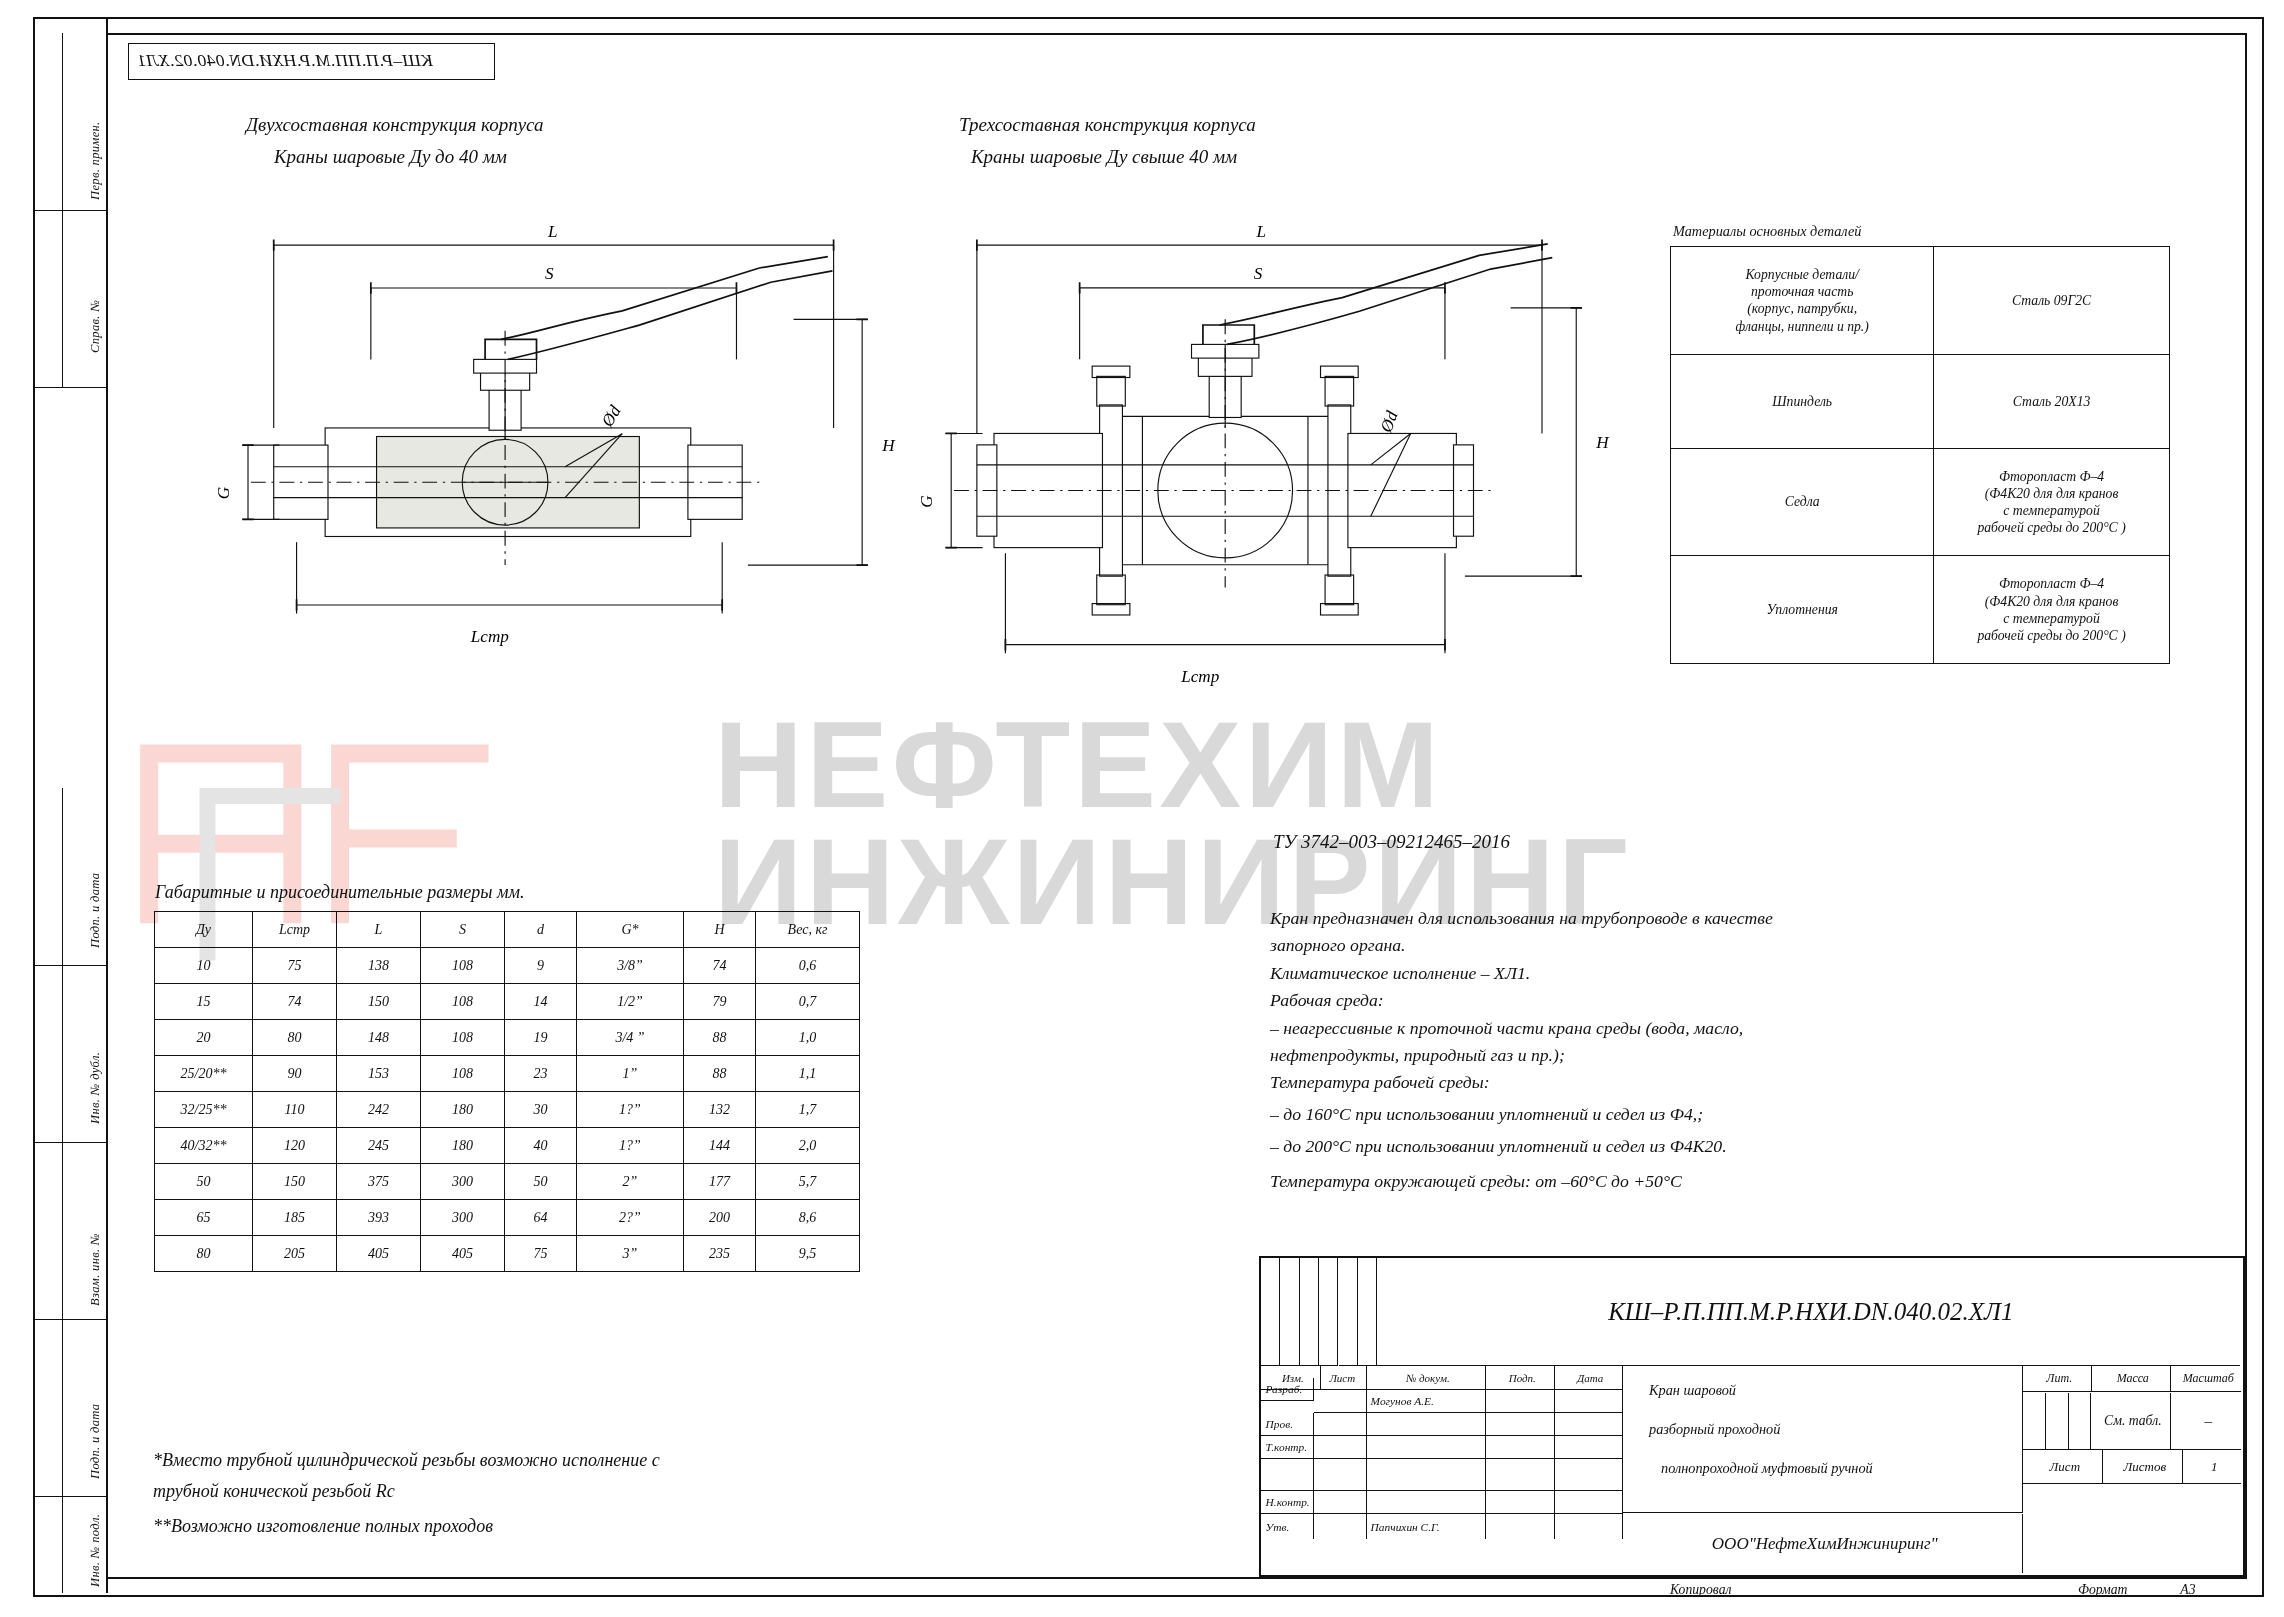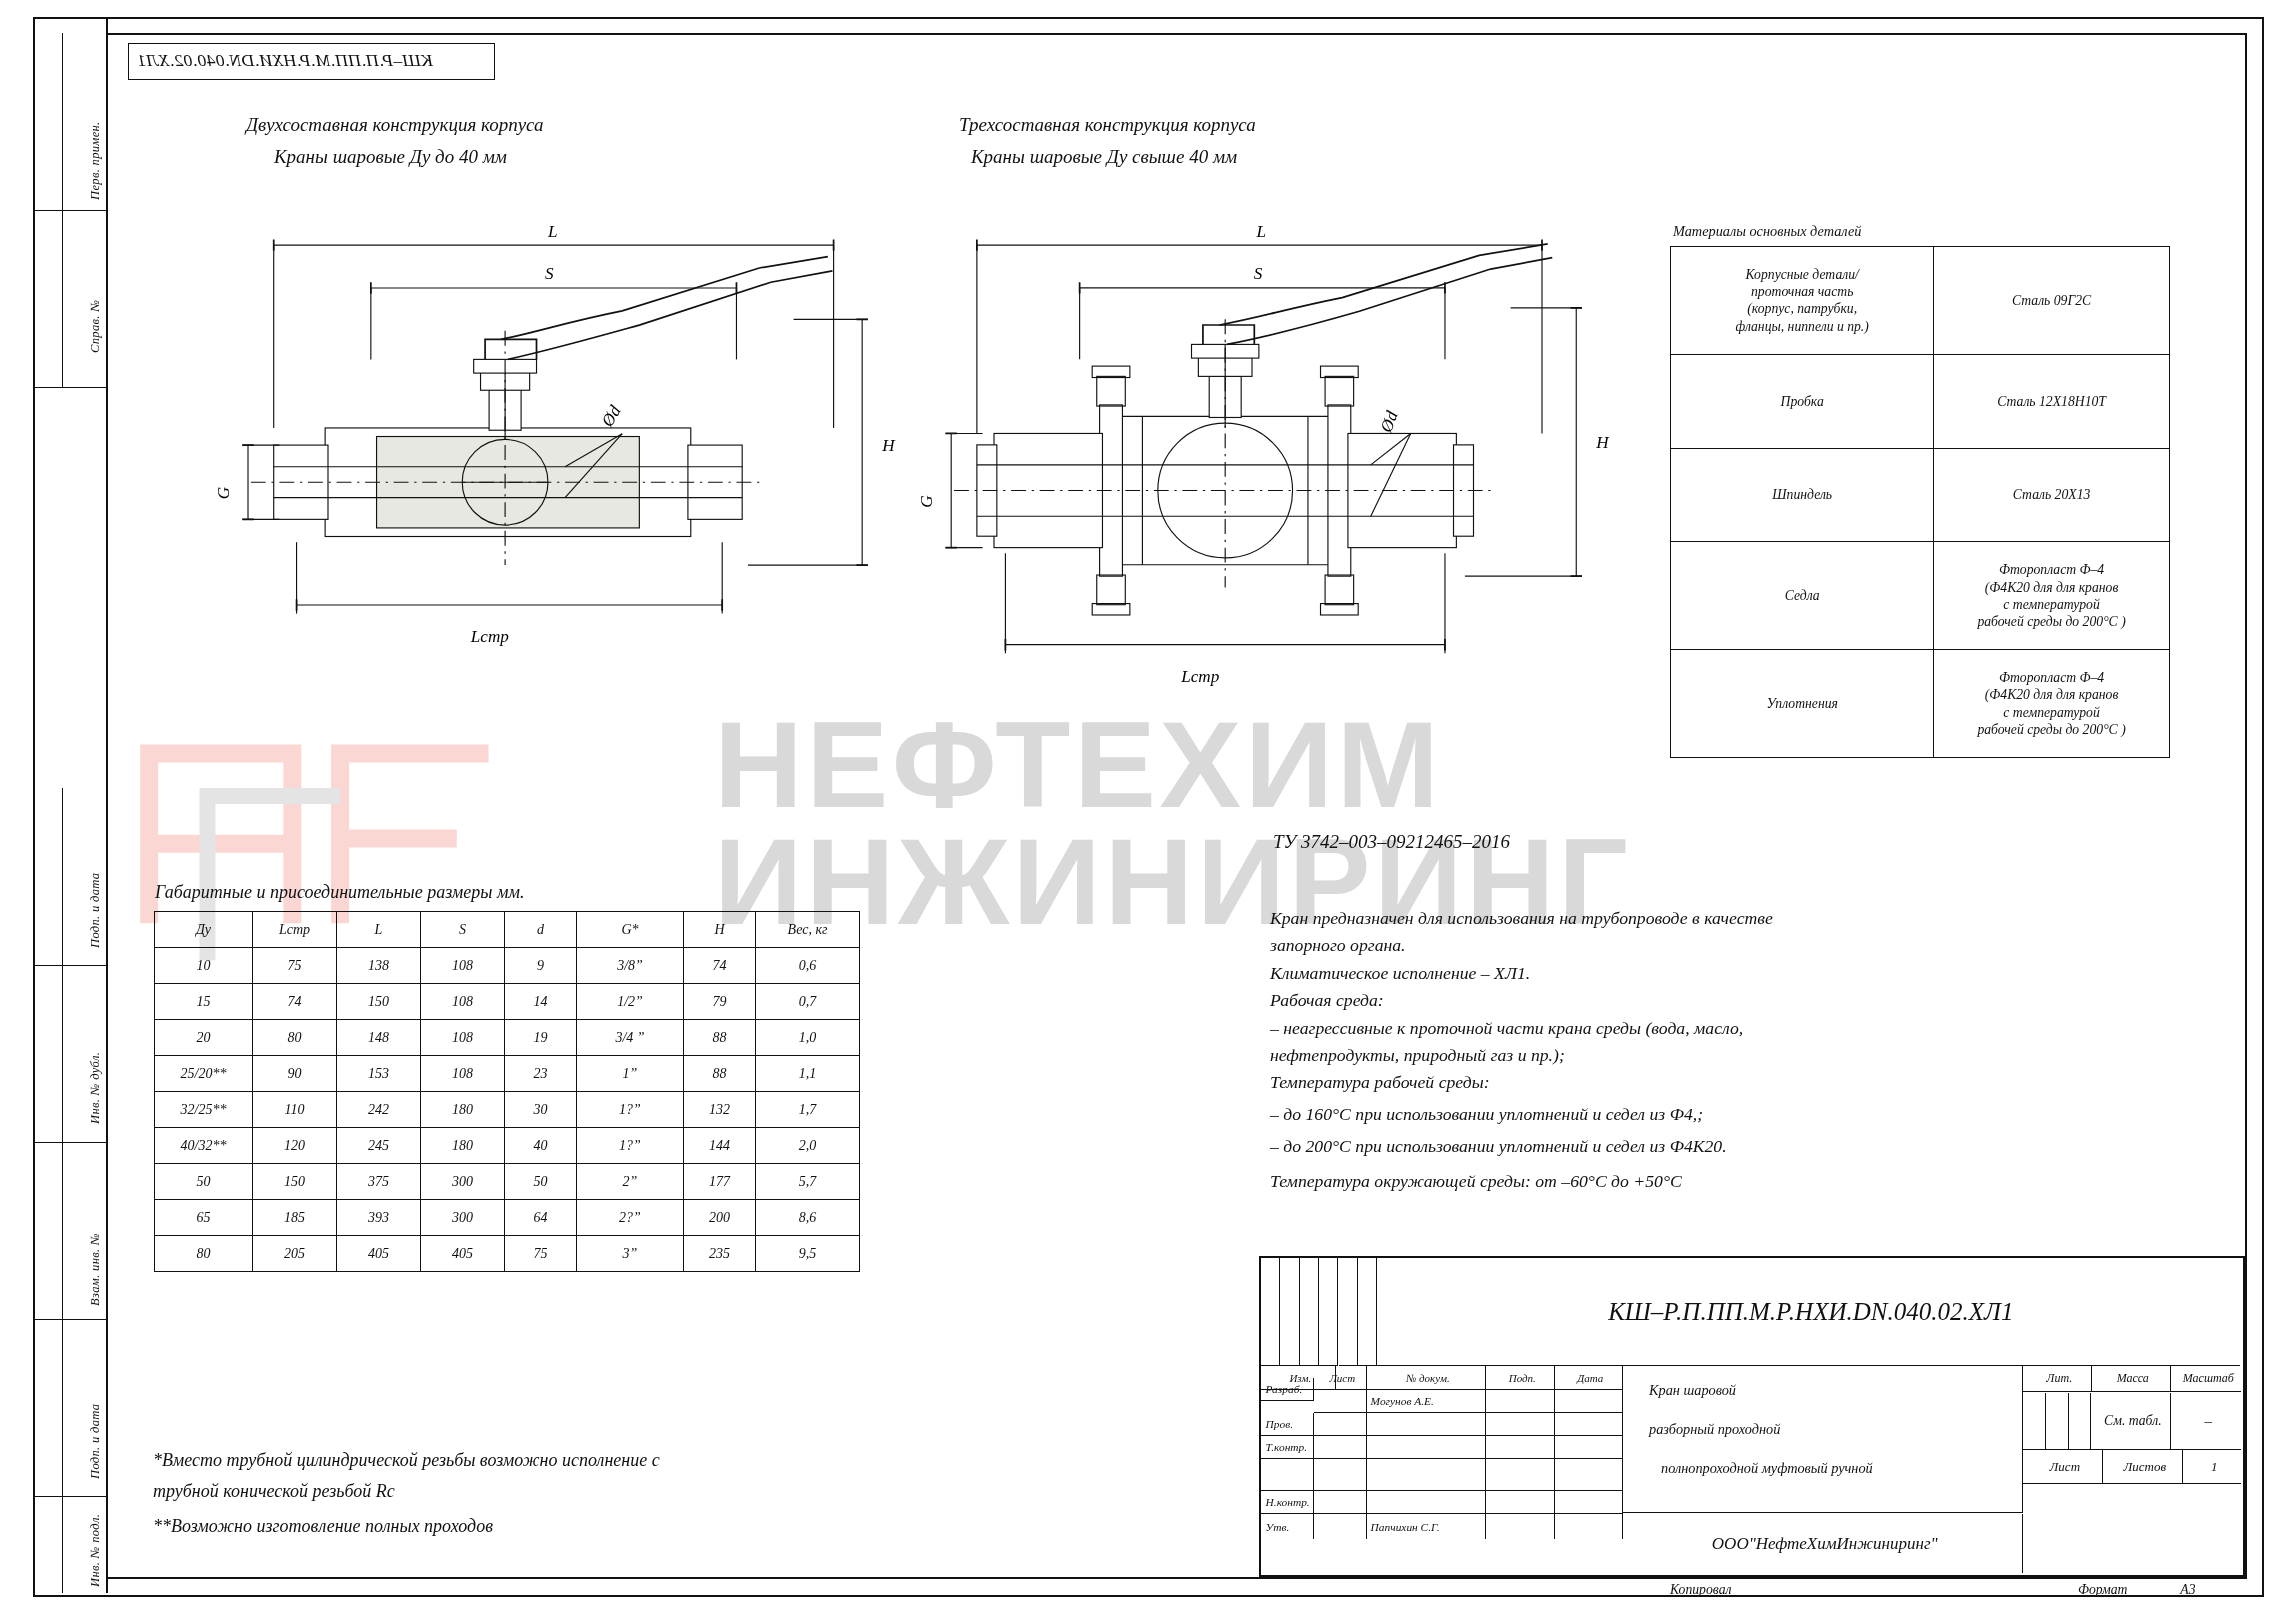--- a/index.html
+++ b/index.html
@@ -259,24 +259,20 @@
   <table class="mat-table">
     <tbody>
       <tr>
         <td style="width:251px;height:100px;white-space:pre-line;">Корпусные детали/
 проточная часть
 (корпус, патрубки,
 фланцы, ниппели и пр.)</td>
         <td style="width:223px;">Сталь 09Г2С</td>
       </tr>
       <tr>
-        <td style="height:86px;">Пробка</td>
-        <td>Сталь 12Х18Н10Т</td>
-      </tr>
-      <tr>
         <td style="height:86px;">Шпиндель</td>
         <td>Сталь 20Х13</td>
       </tr>
       <tr>
         <td style="height:100px;">Седла</td>
         <td style="white-space:pre-line;">Фторопласт Ф–4
 (Ф4К20 для для кранов
 с температурой
 рабочей среды до 200°C )</td>
       </tr>
@@ -421,21 +417,21 @@
 
     <div class="cell" style="left:0;top:0;width:19.4px;height:108px;"></div>
     <div class="cell" style="left:19.4px;top:0;width:19.4px;height:108px;"></div>
     <div class="cell" style="left:39px;top:0;width:19.4px;height:108px;"></div>
     <div class="cell" style="left:58px;top:0;width:19.4px;height:108px;"></div>
     <div class="cell" style="left:78px;top:0;width:19.4px;height:108px;"></div>
     <div class="cell" style="left:97px;top:0;width:19.4px;height:108px;"></div>
 
     <div class="cell noR" style="left:116px;top:0;width:863px;height:108px;justify-content:center;font-size:25px;">КШ–Р.П.ПП.М.Р.НХИ.DN.040.02.ХЛ1</div>
 
-    <div class="cell ctr" style="left:0;top:108px;width:75px;height:24px;font-size:11px;">Изм.</div>
+    <div class="cell ctr" style="left:0;top:108px;width:60px;height:24px;font-size:11px;">Изм.</div>
     <div class="cell ctr" style="left:53px;top:108px;width:53px;height:24px;font-size:11px;">Лист</div>
     <div class="cell ctr" style="left:105px;top:108px;width:120px;height:24px;font-size:11px;">№ докум.</div>
     <div class="cell ctr" style="left:225px;top:108px;width:69px;height:24px;font-size:11px;">Подп.</div>
     <div class="cell ctr" style="left:293px;top:108px;width:69px;height:24px;font-size:11px;">Дата</div>
 
     <div class="cell" style="left:0;top:120px;width:53px;height:23px;font-size:11.4px;">Разраб.</div>
     <div class="cell" style="left:53px;top:132px;width:53px;height:23px;"></div>
     <div class="cell" style="left:105px;top:132px;width:120px;height:23px;font-size:11.4px;">Могунов А.Е.</div>
     <div class="cell" style="left:225px;top:132px;width:69px;height:23px;"></div>
     <div class="cell" style="left:293px;top:132px;width:69px;height:23px;"></div>

